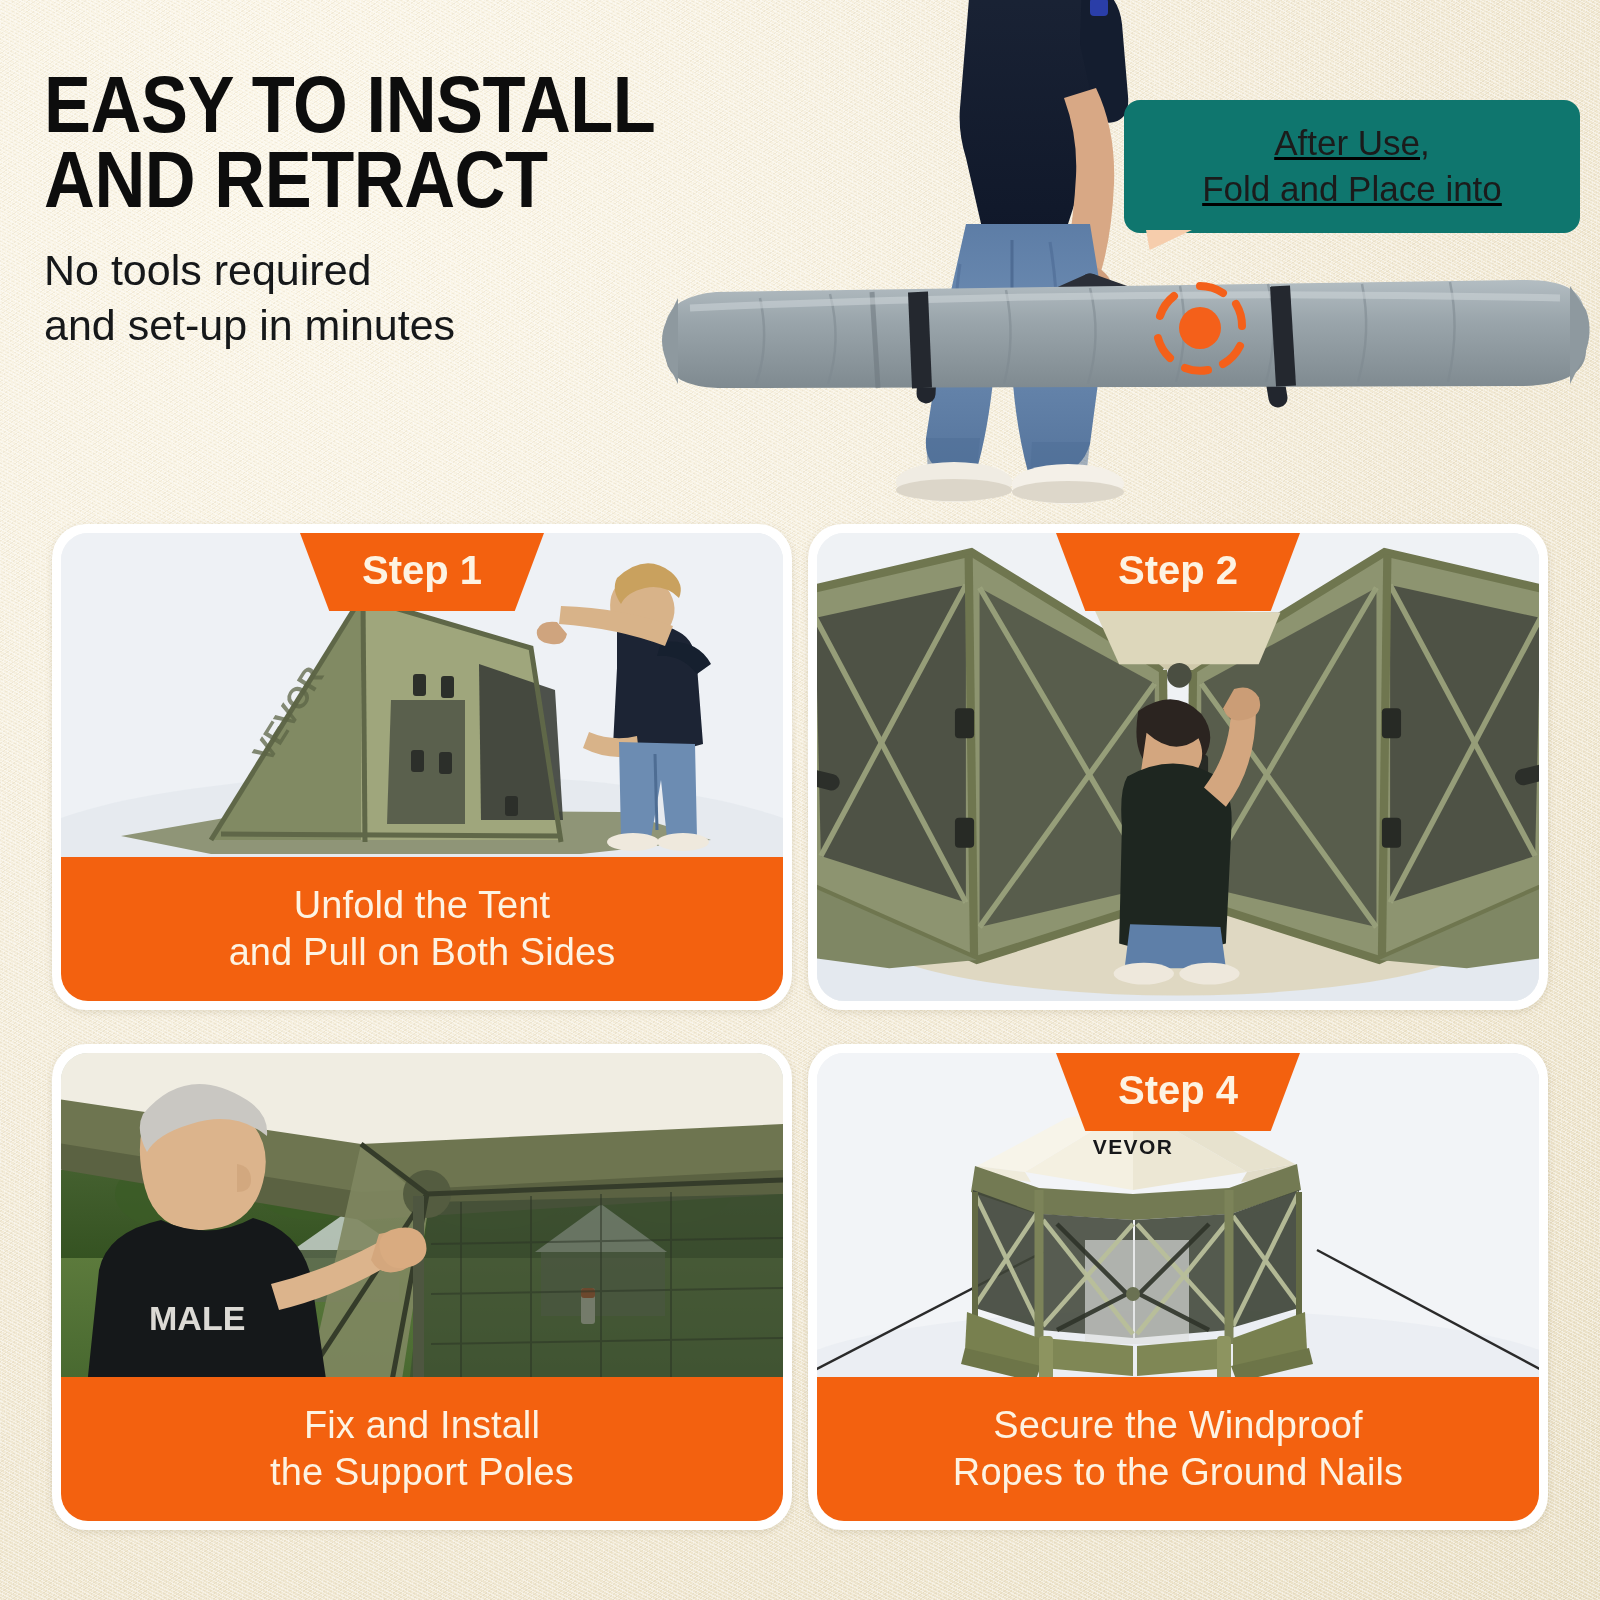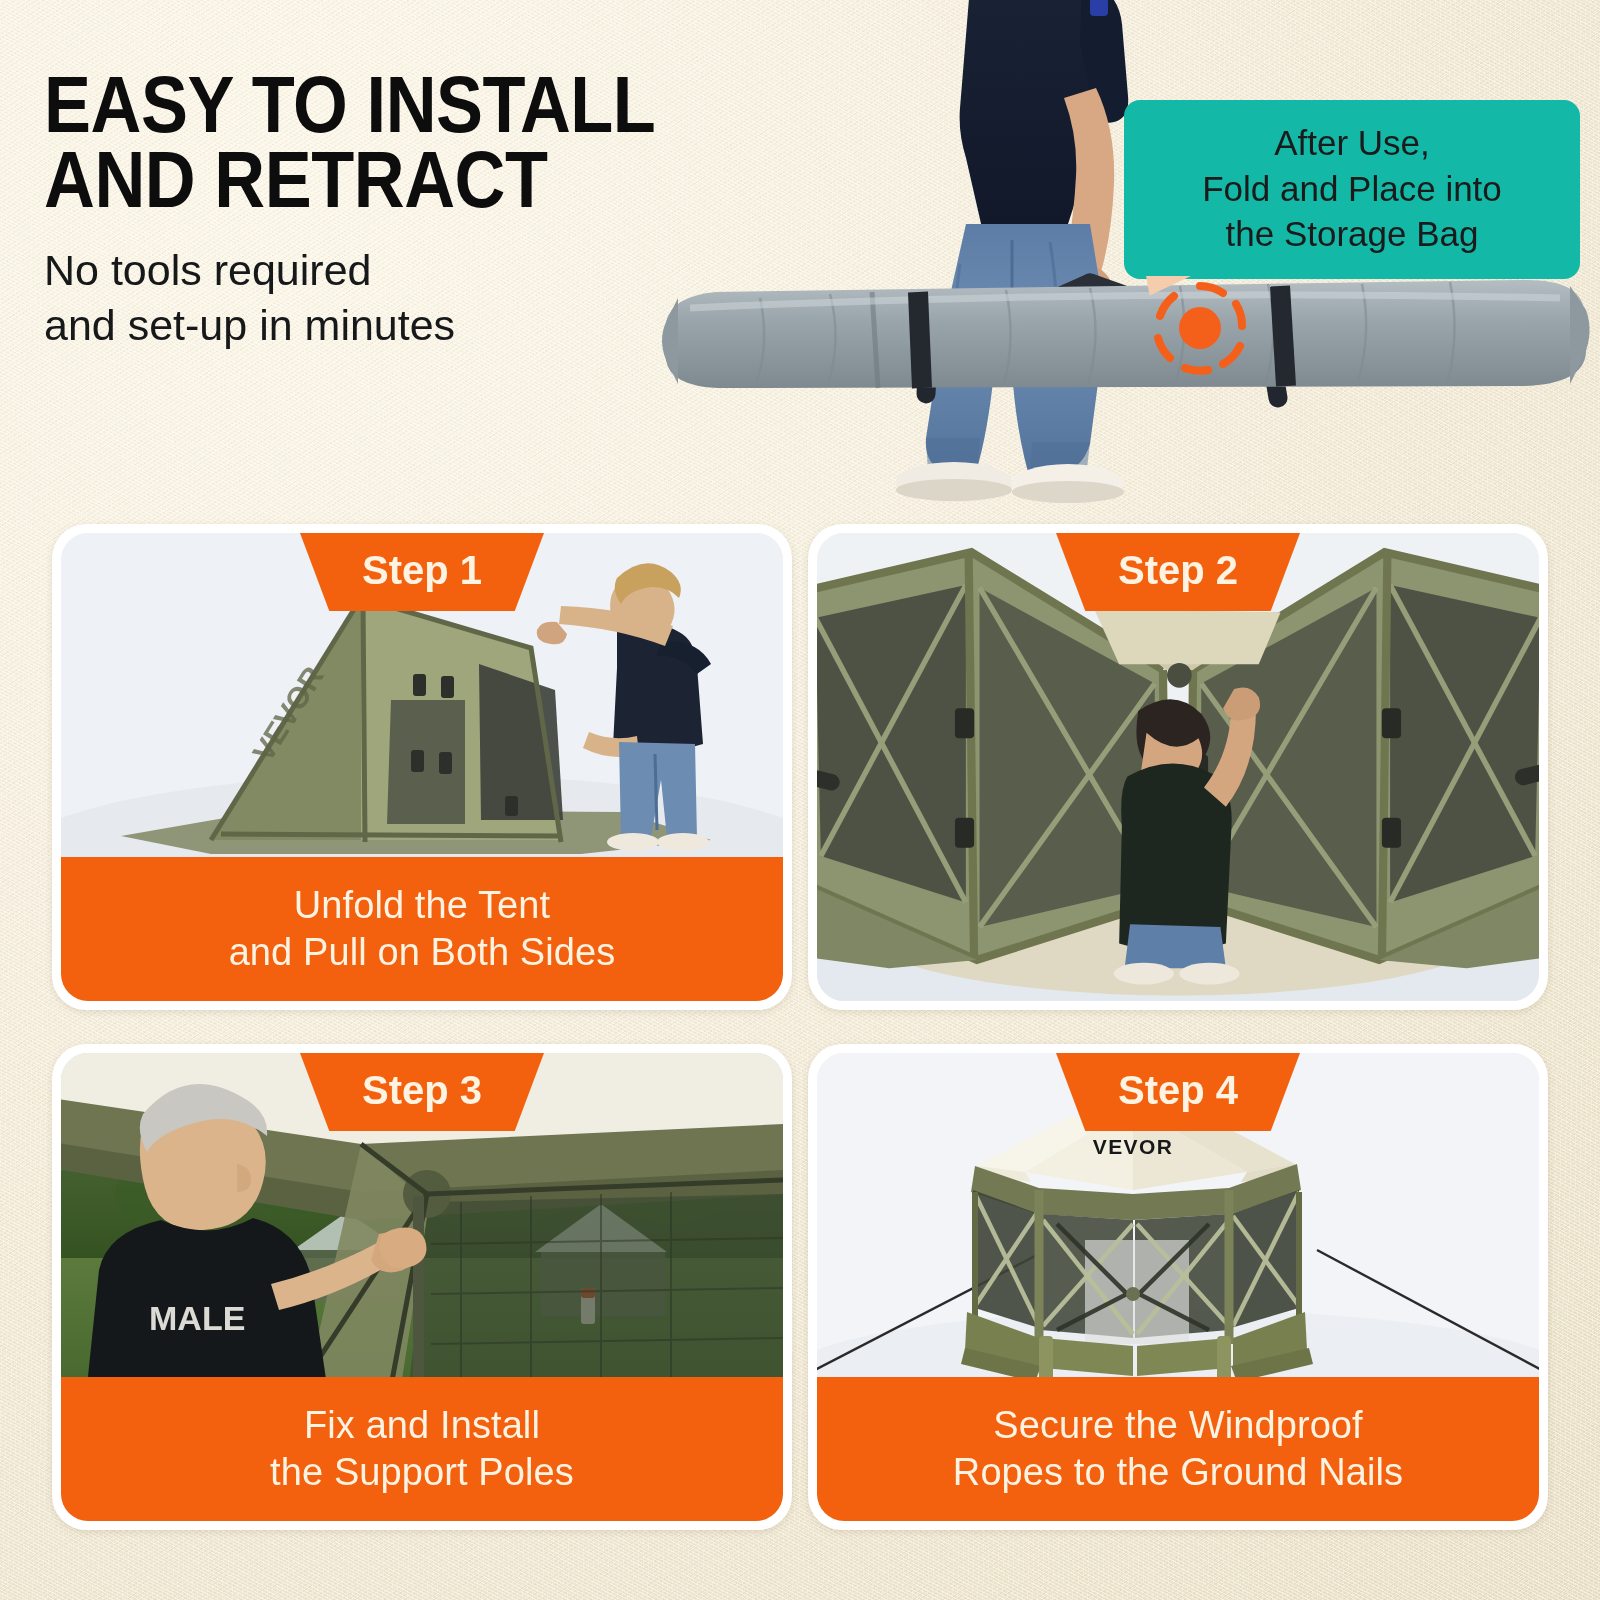--- a/index.html
+++ b/index.html
@@ -50,25 +50,26 @@
   }
 
   
   #hero-photo{
     position:absolute; left:620px; top:-8px; width:980px; height:520px; z-index:3;
   }
 
   
   #storage-callout{
     position:absolute; left:1124px; top:100px; width:456px;
-    background:#14b8a6;
+    background:#0f766e;
     border-radius:16px;
     padding:20px 16px 22px;
     text-align:center;
     z-index:7;
+    text-decoration:underline;
   }
   #storage-callout .ct{
     font-size:35px; line-height:1.30; color:#1b1b1b; font-weight:400;
   }
   #callout-tail{
     position:absolute; left:22px; bottom:-17px; width:46px; height:20px;
     background:#f6cdac;
     clip-path:polygon(0 0, 100% 0, 8% 100%);
     z-index:7;
   }
@@ -233,21 +234,20 @@
         <path d="M550 366 a42 42 0 0 1 -12 -20"></path>
         <path d="M540 324 a42 42 0 0 1 14 -20"></path>
       </g>
     </g>
   </svg>
 </div>
 
 <div id="storage-callout">
   <div class="ct">After Use,</div>
   <div class="ct">Fold and Place into</div>
-  <div class="ct">the Storage Bag</div>
   <div id="callout-tail"></div>
 </div>
 
 <div id="cards">
 
   <div class="card c1">
     <div class="card-inner">
       <div class="photo">
         <svg viewBox="0 0 722 342" preserveAspectRatio="xMidYMid slice">
           <rect width="722" height="342" fill="#eef1f5"></rect>
@@ -470,21 +470,20 @@
 
             <path d="M210 240 q56 -14 108 -42 l12 22 q-54 32 -112 46 Z" fill="#dcb48c"></path>
             <path d="M318 190 q24 -6 34 10 q8 18 -10 26 q-22 8 -32 -10 Z" fill="#d4a77d"></path>
 
             <path d="M330 186 q26 -8 34 10 q6 18 -12 26 q-24 8 -32 -12 q-6 -18 10 -24 Z" fill="#d9ab80"></path>
           </g>
         </svg>
       </div>
       <div class="caption">Fix and Install
 the Support Poles</div>
-      <div class="step-badge">Step 3</div>
     </div>
   </div>
 
   <div class="card c4">
     <div class="card-inner">
       <div class="photo">
         <svg viewBox="0 0 722 342" preserveAspectRatio="xMidYMid slice">
           <rect width="722" height="342" fill="#f2f4f7"></rect>
           <ellipse cx="361" cy="336" rx="400" ry="70" fill="#e8ecf1" opacity=".8"></ellipse>
 

